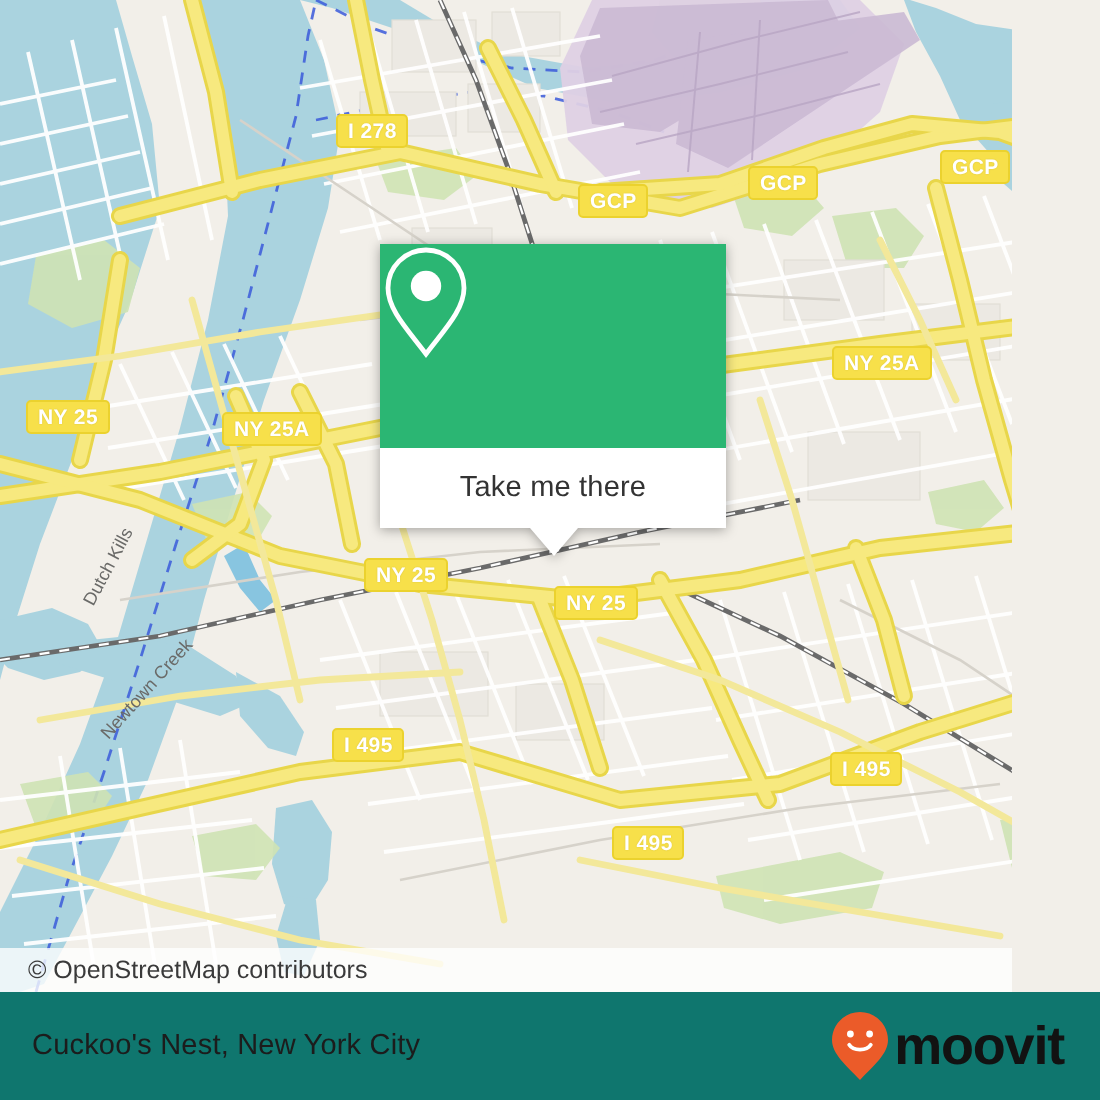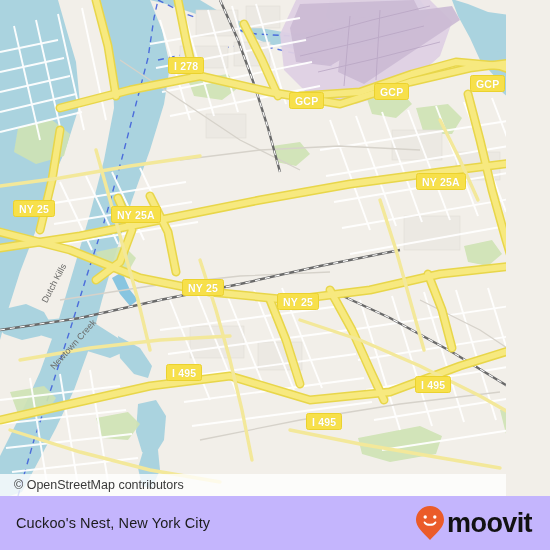--- a/index.html
+++ b/index.html
@@ -92,21 +92,21 @@
     font-size: 12.5px;
     color: #3a3a3a;
     font-family: "Liberation Sans", sans-serif;
   }
 
   
   #footer {
     position: absolute;
     left: 0; top: 496px;
     width: 550px; height: 54px;
-    background: #c4b5fd;
+    background: #0f766e;
     display: flex; align-items: center; justify-content: space-between;
     padding: 0 18px 0 16px;
   }
   #footer-title {
     font-size: 14.5px;
     color: #1c1c1c;
     font-family: "Liberation Sans", sans-serif;
     letter-spacing: .1px;
   }
   #brand { display: flex; align-items: center; gap: 2px; }
@@ -368,20 +368,32 @@
         <div class="shield" style="left: 306px; top: 413px;">I 495</div>
         <div class="shield" style="left: 415px; top: 376px;">I 495</div>
         <div class="shield" style="left: 523px; top: 331px;">I 495</div>
       </div>
 
     <div id="water-labels">
         <div class="waterlabel" style="left: 44px; top: 297px; transform: rotate(-62deg); transform-origin: left center;">Dutch Kills</div>
         <div class="waterlabel" style="left: 52px; top: 363px; transform: rotate(-48deg); transform-origin: left center;">Newtown Creek</div>
       </div>
 
+    <div id="popup">
+      <div id="popup-head">
+        <svg width="46" height="58" viewBox="0 0 46 58">
+          <path d="M23 3 C12.5 3 4 11.5 4 22 C4 33 14 43 23 55 C32 43 42 33 42 22 C42 11.5 33.5 3 23 3 Z" fill="none" stroke="#ffffff" stroke-width="2.4"></path>
+          <circle cx="23" cy="21" r="7.6" fill="#ffffff"></circle>
+        </svg>
+      </div>
+      <div id="popup-body">
+        <span id="popup-label">Take me there</span>
+      </div>
+      <div id="popup-tail"></div>
+    </div>
 
     <div id="attribution">© OpenStreetMap contributors</div>
   </div>
 
   <div id="footer">
     <span id="footer-title">Cuckoo's Nest, New York City</span>
     <div id="brand">
       <svg width="30" height="36" viewBox="0 0 30 36">
         <path d="M15 1 C7.3 1 1 7.3 1 15 C1 22 8 27.5 15 35 C22 27.5 29 22 29 15 C29 7.3 22.7 1 15 1 Z" fill="#eb5b29"></path>
         <circle cx="10.2" cy="12" r="1.7" fill="#ffffff"></circle>

